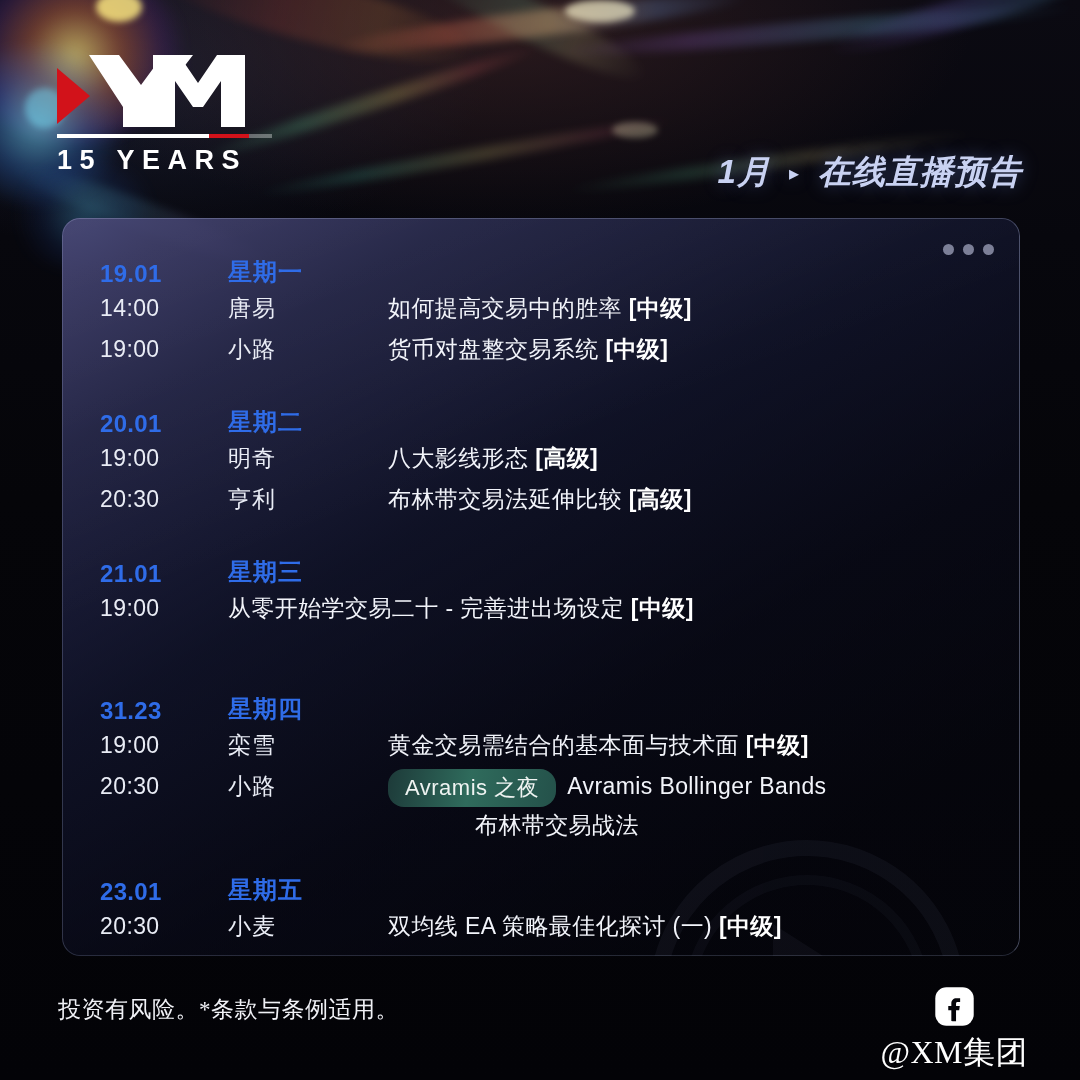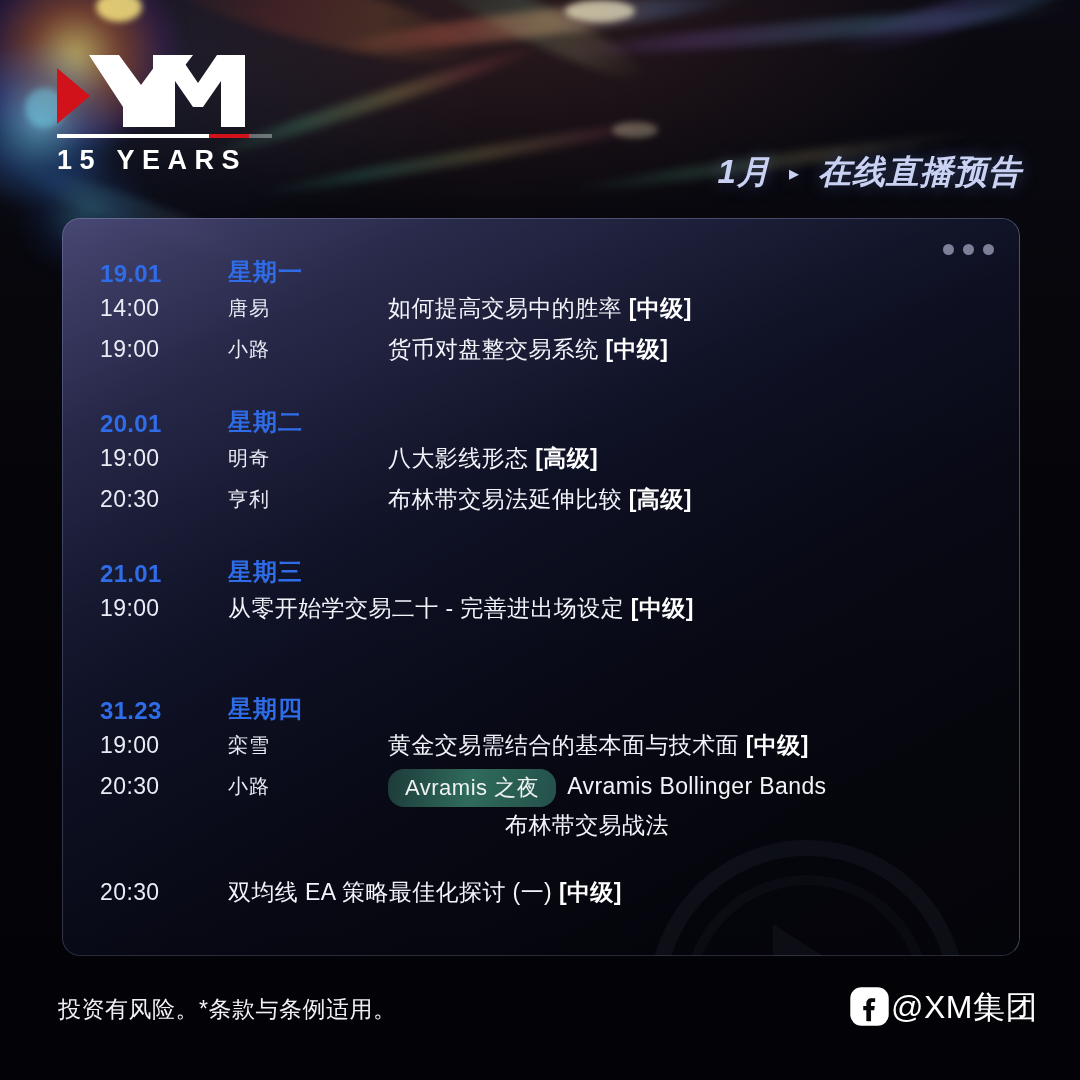--- a/index.html
+++ b/index.html
@@ -125,43 +125,43 @@
   .dots i{ width:11px; height:11px; border-radius:50%; background:#8f93ab; opacity:.85; display:block; }
 
   
   .sched{ position:absolute; left:38px; top:36px; right:24px; z-index:3; }
   .day{ margin-bottom:0; }
   .day-head{ display:flex; align-items:flex-end; height:34px; }
   .date{ width:128px; color:#2f6ce8; font-size:24px; font-weight:bold; letter-spacing:.3px; }
   .dow{ color:#2f6ce8; font-size:24px; font-weight:bold; letter-spacing:1px; }
   .row{ display:flex; align-items:flex-start; min-height:41px; }
   .time{ width:128px; color:#e9ecf5; font-size:23px; line-height:41px; letter-spacing:.4px; }
-  .who{ width:160px; color:#e9ecf5; font-size:20px; line-height:41px; letter-spacing:1px; }
+  .who{ width:160px; color:#e9ecf5; font-size:23px; line-height:41px; letter-spacing:1px; }
   .what{ color:#f2f4fa; font-size:23px; line-height:41px; letter-spacing:.4px; flex:1; }
   .what b{ font-weight:bold; color:#ffffff; }
   .badge{
     display:inline-block; padding:3px 17px 4px; border-radius:16px;
     background:linear-gradient(100deg,#1d3a39 0%,#2f6b5c 48%,#24514a 100%);
     color:#eef3f1; font-size:22px; line-height:31px; letter-spacing:.5px;
     vertical-align:middle; margin-right:11px;
   }
   .two-line{ line-height:37px; padding-top:2px; }
-  .indent2{ display:block; margin-left:117px; }
+  .indent2{ display:block; margin-left:87px; }
 
   .gap-s{ height:28px; }
   .gap-m{ height:34px; }
 
   
-  .footer{ position:absolute; left:0; right:0; bottom:0; height:122px; z-index:6; }
+  .footer{ position:absolute; left:0; right:0; bottom:0; height:122px; z-index:6;font-family:Liberation Serif, serif; }
   .disclaimer{
     position:absolute; left:58px; top:36px; color:#f0f1f6;
     font-size:23px; letter-spacing:.5px;
   }
   .social{
-    position:absolute; right:42px; top:28px; display:flex; align-items:center; gap:1px;
+    position:absolute; right:52px; top:28px; display:flex; align-items:center; gap:9px;flex-direction:column;
   }
   .fb{ width:41px; height:41px; display:block; }
   .handle{ color:#ffffff; font-size:32px; font-weight:500; letter-spacing:.5px; line-height:1; }
 </style>
 </head>
 <body>
 
 <div class="bg-root">
   <div class="bg-base"></div>
   <div class="flare f1"></div>
@@ -282,22 +282,27 @@
       </div>
       <div class="row">
         <span class="time">20:30</span>
         <span class="who">小路</span>
         <span class="what two-line"><span class="badge">Avramis 之夜</span><span>Avramis Bollinger Bands</span><span class="indent2">布林带交易战法</span></span>
       </div>
     </div>
     <div class="gap-s"></div>
 
     <div class="day">
+      <div class="day-head">
+        <span class="date">23.01</span>
+        <span class="dow">星期五</span>
+      </div>
       <div class="row">
         <span class="time">20:30</span>
+        <span class="who">小麦</span>
         <span class="what"><span>双均线 EA 策略最佳化探讨 (一) </span><b>[中级]</b></span>
       </div>
     </div>
 
   </div>
 
   <div class="card-edge"></div>
 </div>
 
 <div class="footer">

